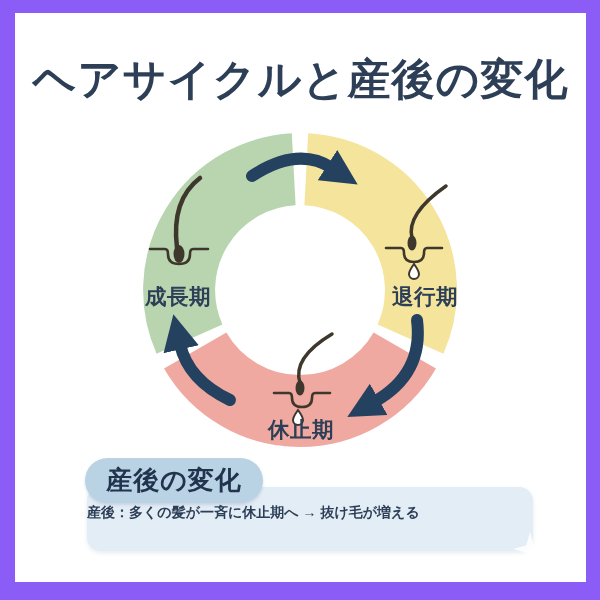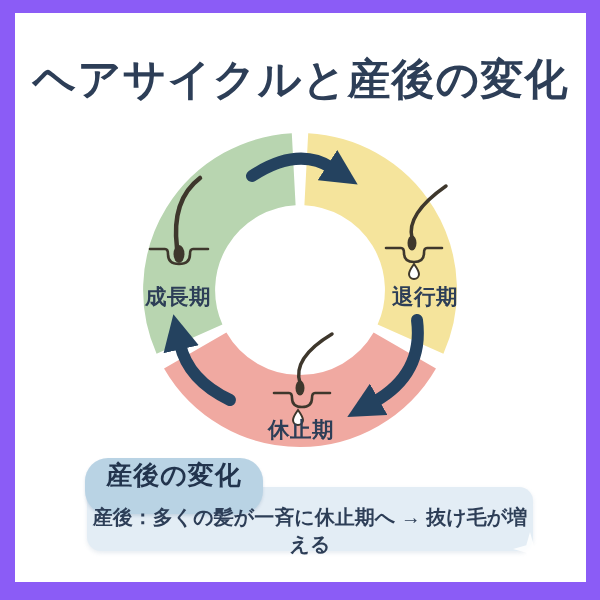--- a/index.html
+++ b/index.html
@@ -32,32 +32,32 @@
     font-size:21.5px;font-weight:700;fill:#2d3e57;
     text-anchor:middle;letter-spacing:0.5px;
   }
   .info-box{position:absolute;left:70px;top:445px;width:448px;height:110px;}
   .info-body{
     position:absolute;left:2px;top:29px;width:446px;height:64px;
     background:#e3edf5;border-radius:14px;z-index:1;
     box-shadow:0 2px 4px rgba(120,150,175,0.18);
   }
   .info-tab{
-    position:absolute;left:0;top:0;width:178px;height:56px;
+    position:absolute;left:0;top:0;width:178px;height:45px;
     background:#b9d3e4;border-radius:23px;z-index:2;
-    display:flex;justify-content:center;
+    display:flex;align-items:center;justify-content:center;
     box-shadow:0 2px 3px rgba(110,140,170,0.25);
   }
   .info-tab span{
     font-size:26px;font-weight:800;color:#22344d;letter-spacing:1px;
   }
   .info-text{
     position:absolute;left:2px;top:46px;width:446px;
-    text-align:center;z-index:2;
-    font-size:20px;font-weight:700;color:#2d3e57;letter-spacing:0px;
+    text-align:left;z-index:2;
+    font-size:14px;font-weight:700;color:#2d3e57;letter-spacing:0px;
   }
   .sparkle{
     position:absolute;left:428px;top:74px;width:34px;height:34px;
     background:#ffffff;opacity:0.85;z-index:3;
     clip-path:polygon(50% 0%,61% 39%,100% 50%,61% 61%,50% 100%,39% 61%,0% 50%,39% 39%);
   }
 </style>
 </head>
 <body>
 

